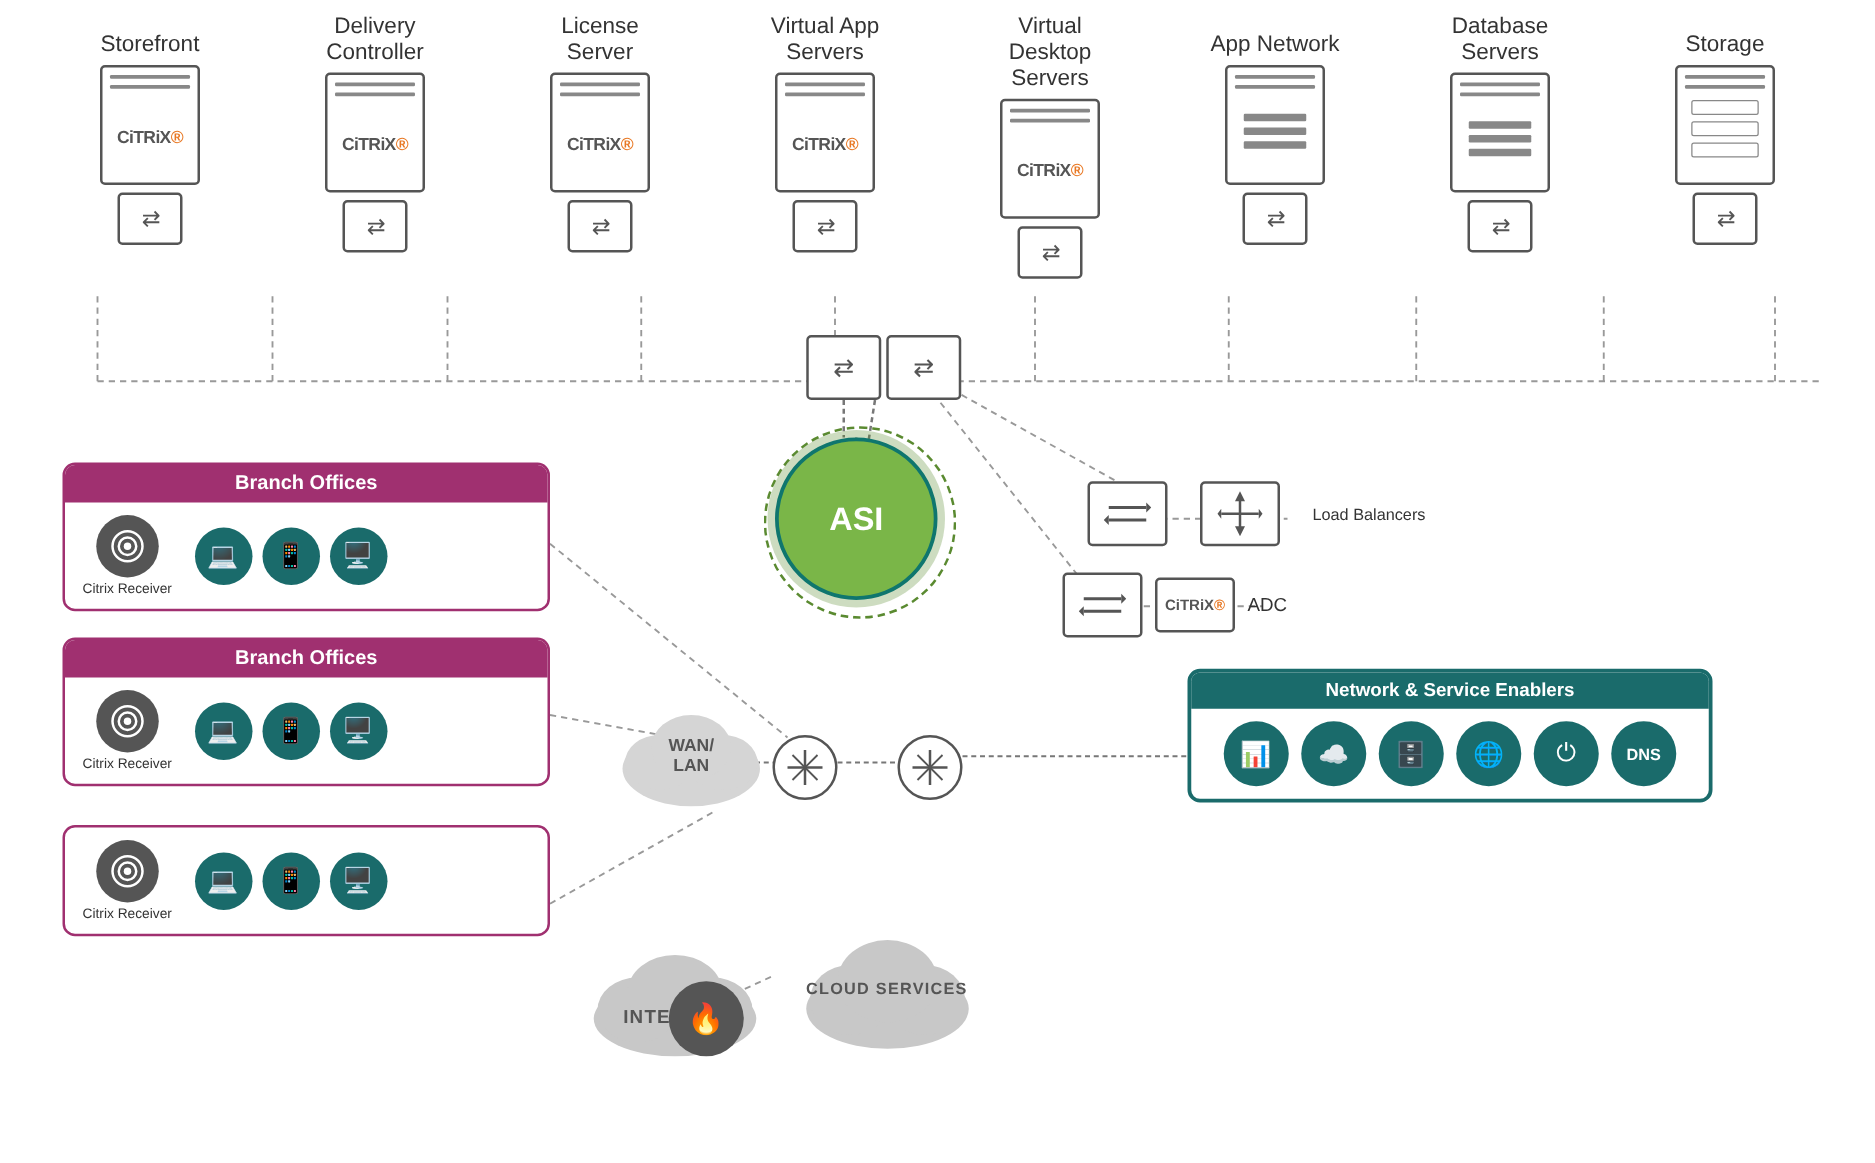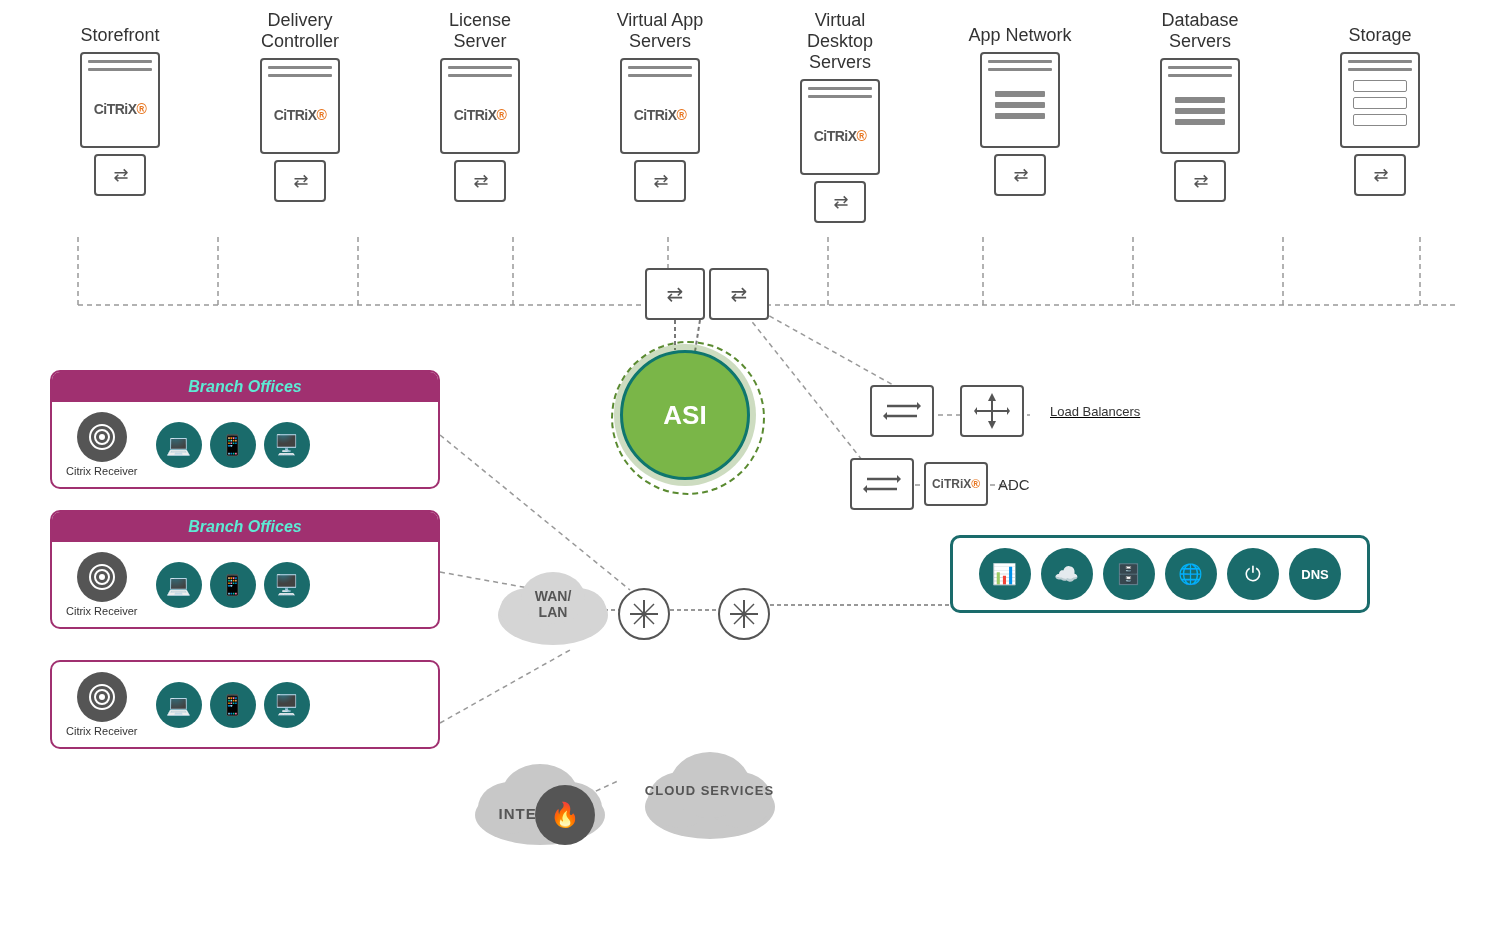--- a/index.html
+++ b/index.html
@@ -152,27 +152,26 @@
       border: 2px solid #a03070;
       border-radius: 10px;
       background: #fff;
       padding: 10px 14px;
       width: 390px;
     }
 
     .location-title {
       font-size: 16px;
       font-weight: bold;
-      color: #5eead4;
+      color: #ffffff;
       background: #a03070;
       margin: -10px -14px 10px -14px;
       padding: 6px 14px;
       border-radius: 8px 8px 0 0;
       text-align: center;
-      font-style: italic;
     }
 
     .location-content {
       display: flex;
       align-items: center;
       gap: 8px;
     }
 
     .receiver-icon {
       width: 50px;
@@ -583,21 +582,21 @@
 <div style="position:absolute; top:735px; left:630px; width:160px; height:110px;">
   <svg width="160" height="110" viewBox="0 0 160 110">
     <ellipse cx="80" cy="72" rx="65" ry="32" fill="#c8c8c8"></ellipse>
     <ellipse cx="50" cy="65" rx="32" ry="28" fill="#c8c8c8"></ellipse>
     <ellipse cx="110" cy="65" rx="32" ry="28" fill="#c8c8c8"></ellipse>
     <ellipse cx="80" cy="50" rx="40" ry="33" fill="#c8c8c8"></ellipse>
   </svg>
   <div style="position:absolute;top:48px;left:0;right:1px;text-align:center;font-size:13px;font-weight:bold;color:#555;letter-spacing:1px;">CLOUD SERVICES</div>
 </div>
 
-<div style="position:absolute; top:385px; left:870px; display:flex; align-items:center; gap:26px;text-decoration:underline;">
+<div style="position:absolute; top:385px; left:870px; display:flex; align-items:center; gap:26px;">
   <div class="big-switch">
     <svg width="38" height="30" viewBox="0 0 38 30">
         <line x1="4" y1="10" x2="34" y2="10" stroke="#555" stroke-width="2.5" marker-end="url(#arr)"></line>
         <line x1="34" y1="20" x2="4" y2="20" stroke="#555" stroke-width="2.5"></line>
         <polygon points="34,6 38,10 34,14" fill="#555"></polygon>
         <polygon points="4,16 0,20 4,24" fill="#555"></polygon>
       </svg>
   </div>
   <div class="lb-arrows">
     <svg width="38" height="38" viewBox="0 0 38 38">
@@ -619,20 +618,21 @@
         <line x1="34" y1="20" x2="4" y2="20" stroke="#555" stroke-width="2.5"></line>
         <polygon points="34,6 38,10 34,14" fill="#555"></polygon>
         <polygon points="4,16 0,20 4,24" fill="#555"></polygon>
       </svg>
   </div>
   <div style="width:64px;height:44px;border:2px solid #555;border-radius:4px;display:flex;align-items:center;justify-content:center;background:#fff;font-size:12px;font-weight:bold;color:#555;">CiTRiX<span style="color:#e87722;">®</span></div>
   <div class="adc-label">ADC</div>
 </div>
 
 <div class="nse-box">
+  <div class="nse-title">Network &amp; Service Enablers</div>
   <div class="nse-icons">
     <div class="nse-icon">📊</div>
     <div class="nse-icon">☁️</div>
     <div class="nse-icon">🗄️</div>
     <div class="nse-icon">🌐</div>
     <div class="nse-icon">⏻</div>
     <div class="nse-icon" style="font-size:13px;font-weight:bold;">DNS</div>
   </div>
 </div>
 

